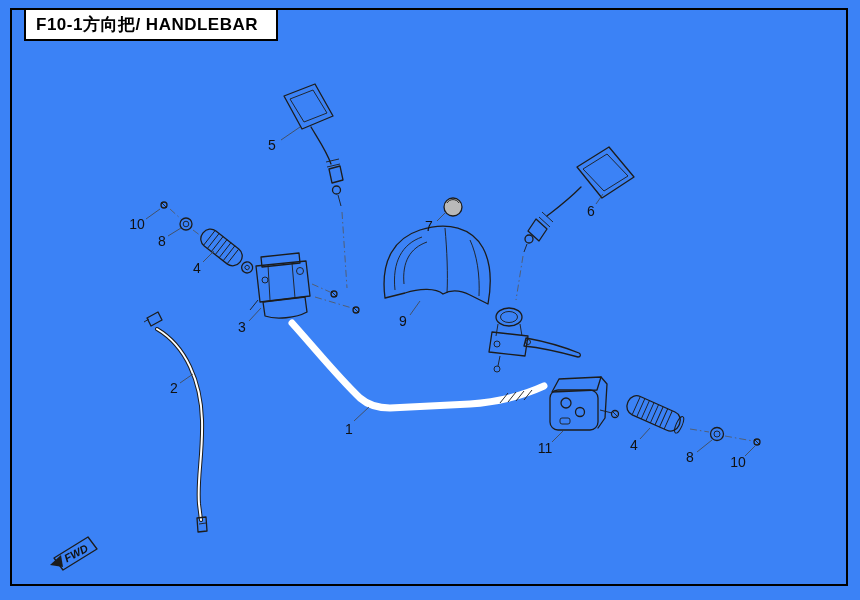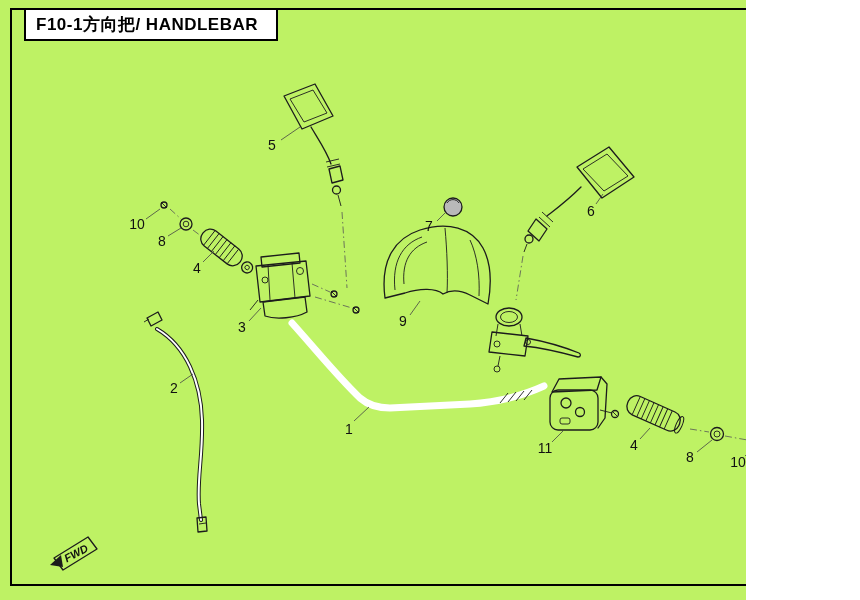--- a/index.html
+++ b/index.html
@@ -1,17 +1,17 @@
 <!DOCTYPE html>
 <html><head>
 <meta charset="utf-8">
 <style>
   html,body{margin:0;padding:0;background:#fff;}
-  .page{position:relative;width:712px;height:600px;background:#bef264;
-        font-family:"Liberation Sans",sans-serif;overflow:hidden;padding-left:34px;}
+  .page{position:relative;width:860px;height:600px;background:#3b82f6;
+        font-family:"Liberation Sans",sans-serif;overflow:hidden;}
   .frame{position:absolute;left:10px;top:8px;width:838px;height:578px;
          border:2px solid #000;box-sizing:border-box;z-index:1;}
   .title-box{position:absolute;left:24px;top:8px;padding:3px 18px 3px 10px;
              border:2px solid #000;background:#fff;font-weight:bold;
              font-size:17px;letter-spacing:.5px;z-index:3;white-space:nowrap;}
   svg.diagram{position:absolute;left:0;top:0;z-index:2;}
   .part{stroke:#1c1c1c;fill:none;stroke-width:1.3;stroke-linecap:round;stroke-linejoin:round;}
   .thin{stroke:#1c1c1c;fill:none;stroke-width:.9;}
   .leader{stroke:#444;stroke-width:.8;fill:none;}
   .dashline{stroke:#555;stroke-width:.8;fill:none;stroke-dasharray:7 3 1.5 3;}

